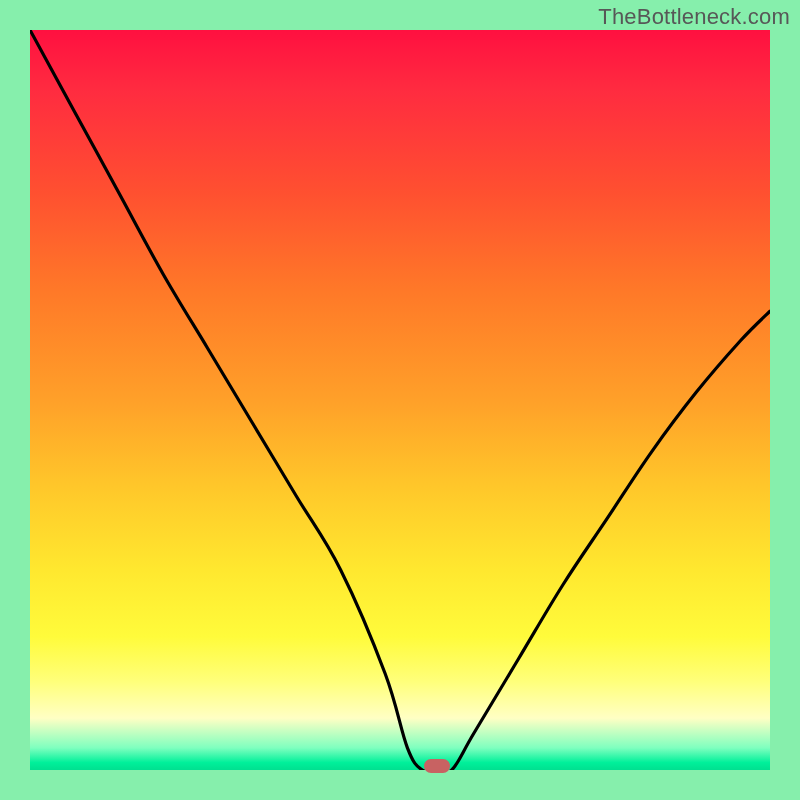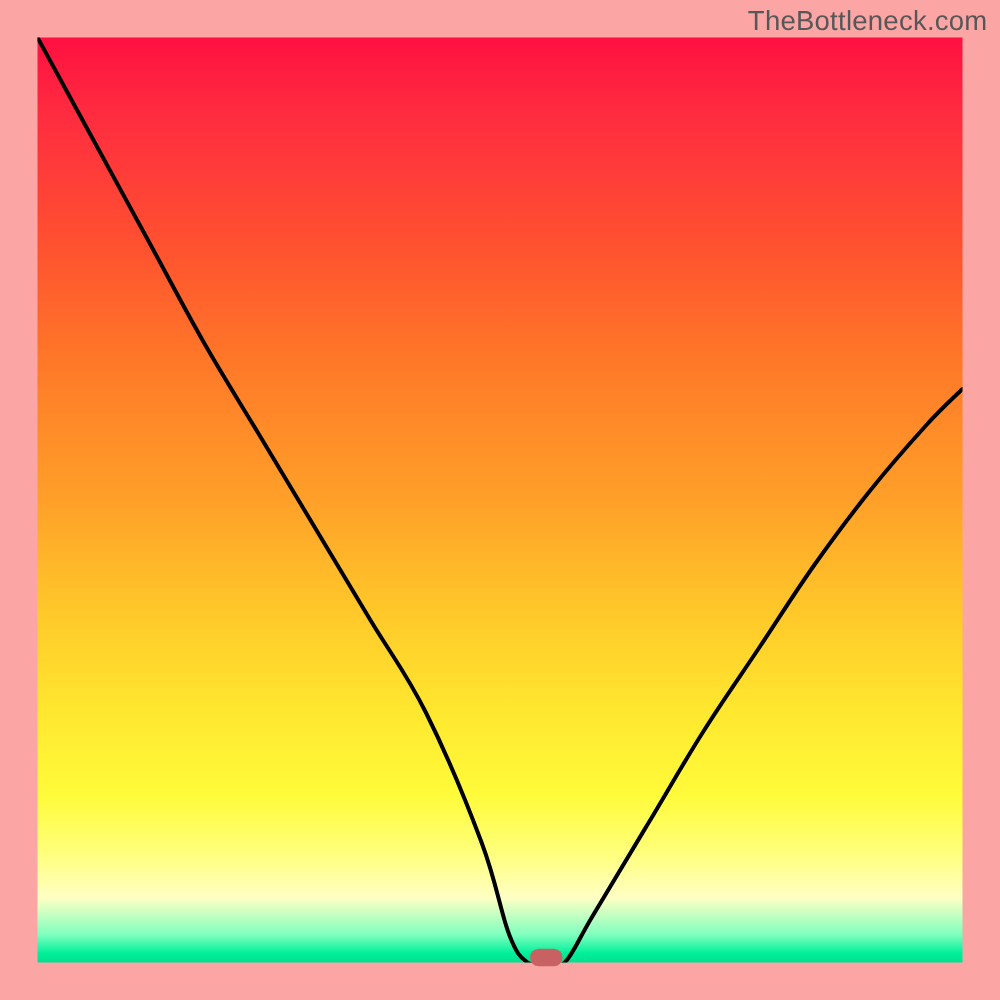--- a/index.html
+++ b/index.html
@@ -8,21 +8,21 @@
     width: 800px;
     height: 800px;
     background: #000;
     overflow: hidden;
     font-family: Arial, Helvetica, sans-serif;
   }
   .frame {
     position: relative;
     width: 800px;
     height: 800px;
-    background: #fca5a5;
+    background: #86efac;
   }
   .watermark {
     position: absolute;
     top: 4px;
     right: 10px;
     color: #575757;
     font-size: 22px;
     font-weight: 500;
     letter-spacing: 0.2px;
     z-index: 5;

